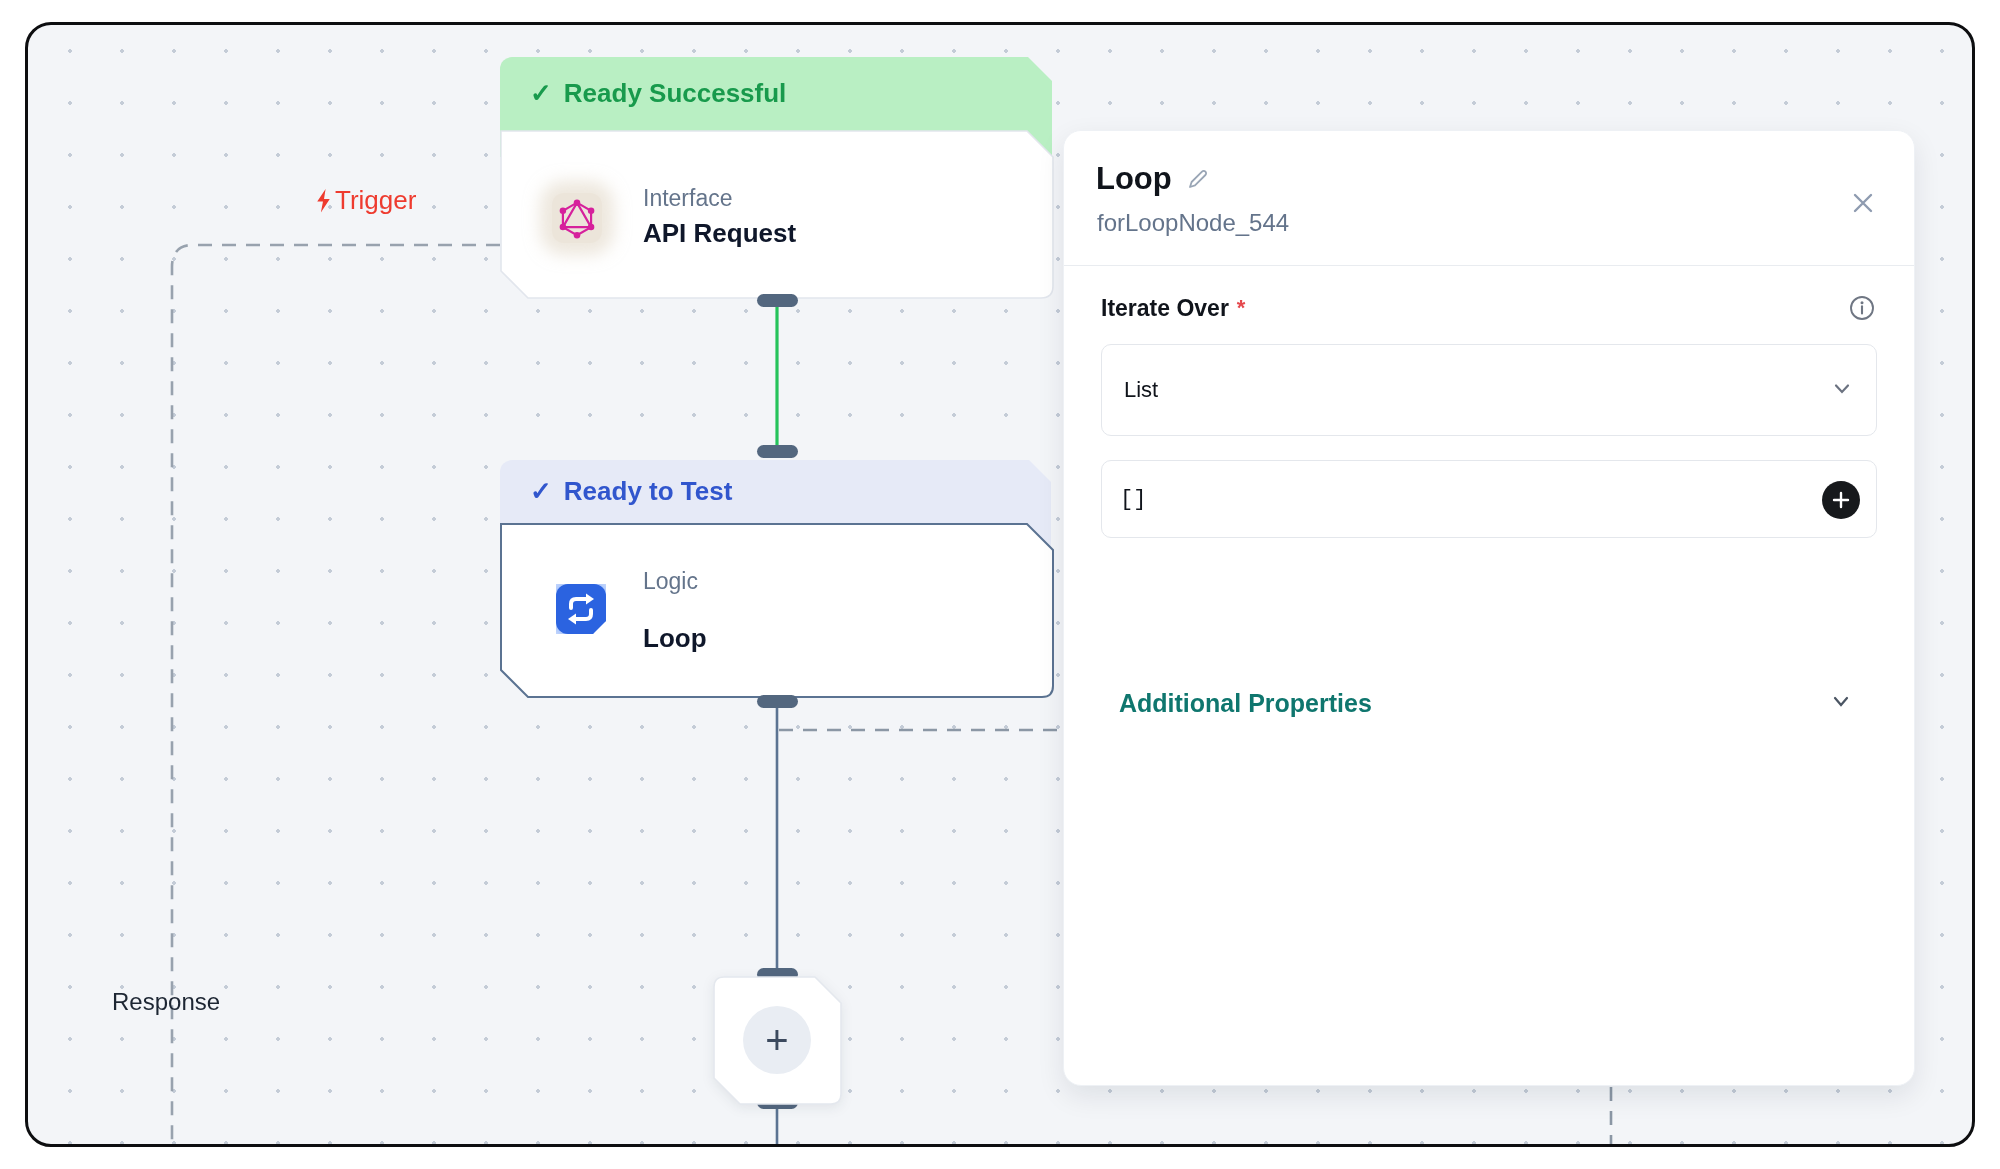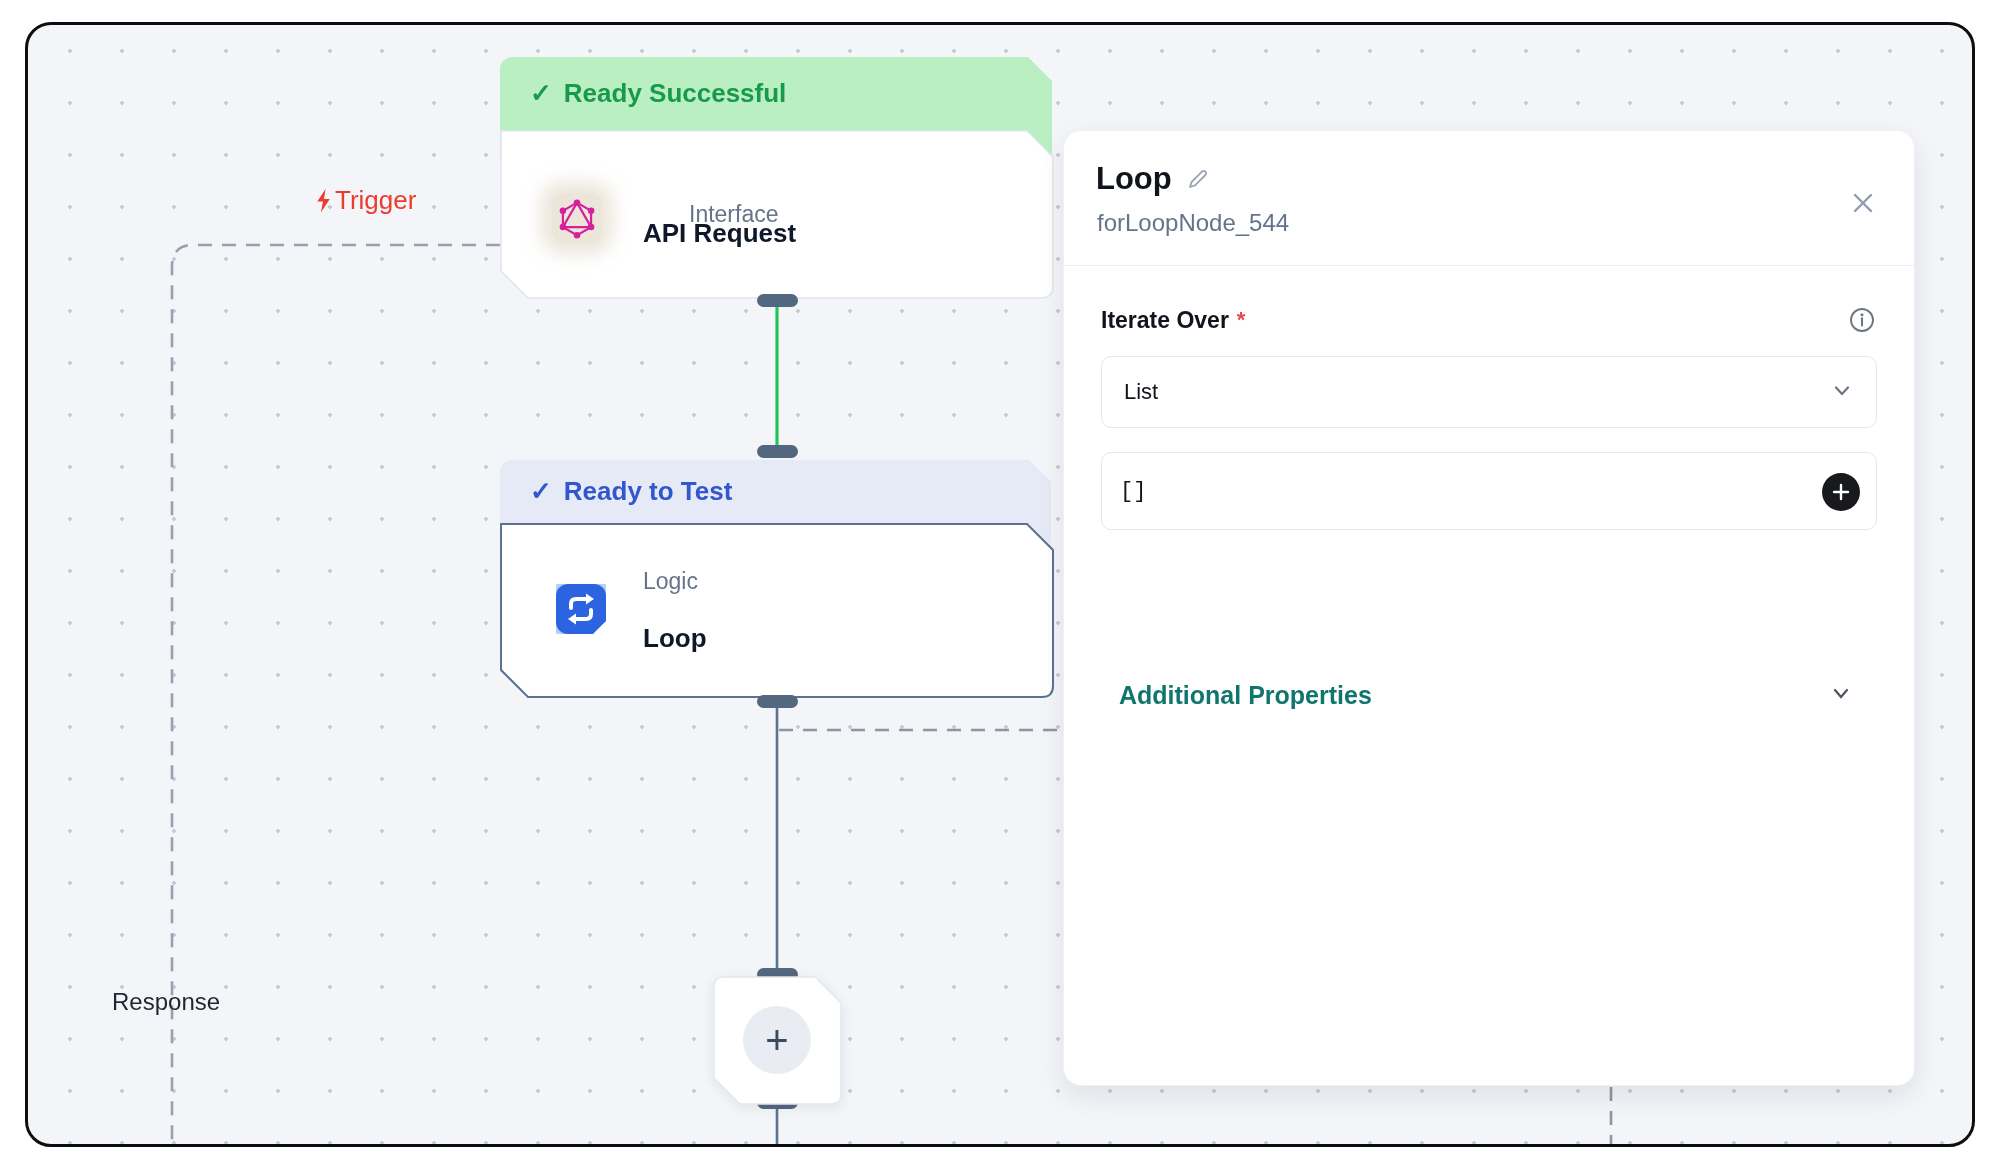--- a/index.html
+++ b/index.html
@@ -55,27 +55,27 @@
   
   .panel { position:absolute; left:1035px; top:105px; width:852px; height:956px; background:#ffffff;
     border:1px solid #eef1f5; border-radius:18px; box-shadow:0 10px 28px rgba(15,23,42,.09); }
   .panel-header { position:relative; padding:30px 36px 0 32px; }
   .panel-title-row { display:flex; align-items:center; gap:14px; }
   .panel-title { font-size:31px; font-weight:700; color:#10141b; }
   .panel-node-id { margin-top:12px; font-size:24px; color:#64748b; padding-left:1px; }
   .panel-close { position:absolute; right:36px; top:58px; width:30px; height:30px; border:none; background:transparent; cursor:pointer; }
   .panel-divider { margin:28px 0 0 0; border:none; border-top:1px solid #e9ecf0; }
 
-  .field-label-row { display:flex; align-items:center; margin:40px 38px 0 37px; }
+  .field-label-row { display:flex; align-items:center; margin:28px 38px 0 37px; }
   .field-label { font-size:23px; font-weight:700; color:#10141b; }
   .req-star { color:#e5484d; font-size:22px; font-weight:700; margin-left:8px; }
   .spacer { flex:1; }
   .info-btn { width:28px; height:28px; border:none; background:transparent; cursor:pointer; }
 
-  .select-box { position:relative; margin:22px 37px 0 37px; height:72px; border:1px solid #e4e7ec; border-radius:10px;
+  .select-box { position:relative; margin:22px 37px 0 37px; height:92px; border:1px solid #e4e7ec; border-radius:10px;
     background:#fff; display:flex; align-items:center; padding:0 22px; cursor:pointer; }
   .select-value { font-size:22px; color:#10141b; }
   .select-chevron { margin-left:auto; }
 
   .value-box { position:relative; margin:24px 37px 0 37px; height:78px; border:1px solid #e4e7ec; border-radius:10px;
     background:#fff; display:flex; align-items:center; padding:0 18px; }
   .value-text { font-size:22px; color:#10141b; font-family:"Liberation Mono", monospace; }
   .add-item-btn { position:absolute; right:16px; top:20px; width:38px; height:38px; border-radius:50%;
     background:#17191c; border:none; cursor:pointer; display:flex; align-items:center; justify-content:center; }
 
@@ -122,21 +122,21 @@
         <g fill="#d6219c">
           <circle cx="24" cy="8" r="3.4"></circle>
             <circle cx="38.7" cy="16.5" r="3.4"></circle>
             <circle cx="38.7" cy="33.5" r="3.4"></circle>
           <circle cx="24" cy="42" r="3.4"></circle>
             <circle cx="9.3" cy="33.5" r="3.4"></circle>
             <circle cx="9.3" cy="16.5" r="3.4"></circle>
         </g>
       </svg>
     </div>
-    <div class="node-label-cat" style="top:176px;margin-left:46px;">Interface</div>
+    <div class="node-label-cat" style="top:160px;">Interface</div>
     <div class="node-label-title" style="top:193px;">API Request</div>
 
     <div class="banner banner-blue">
       <div class="banner-inner">
         <span class="check-glyph">✓</span>
         <span>Ready to Test</span>
       </div>
     </div>
     <svg class="card-shell" style="left:472px; top:498px;" width="554" height="175" viewBox="0 0 554 175">
       <path d="M 1 1 H 527 L 553 27 V 163 Q 553 174 542 174 H 28 L 1 147 Z" fill="#ffffff" stroke="#5b7392" stroke-width="2"></path>

